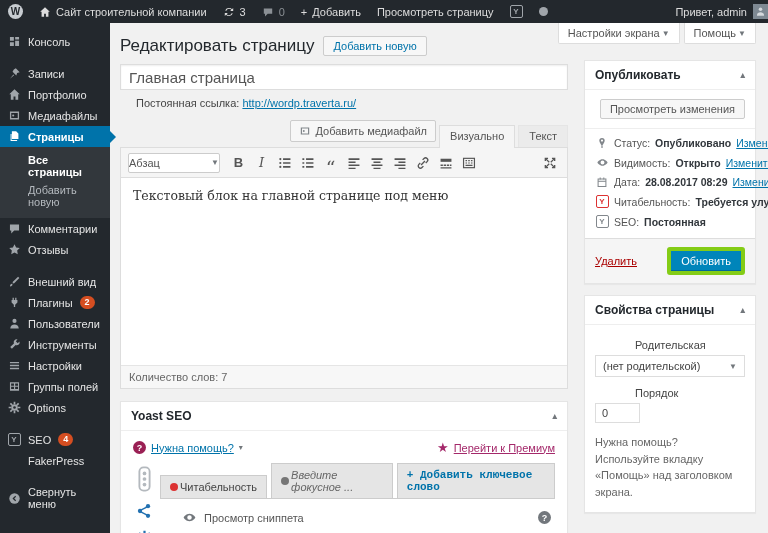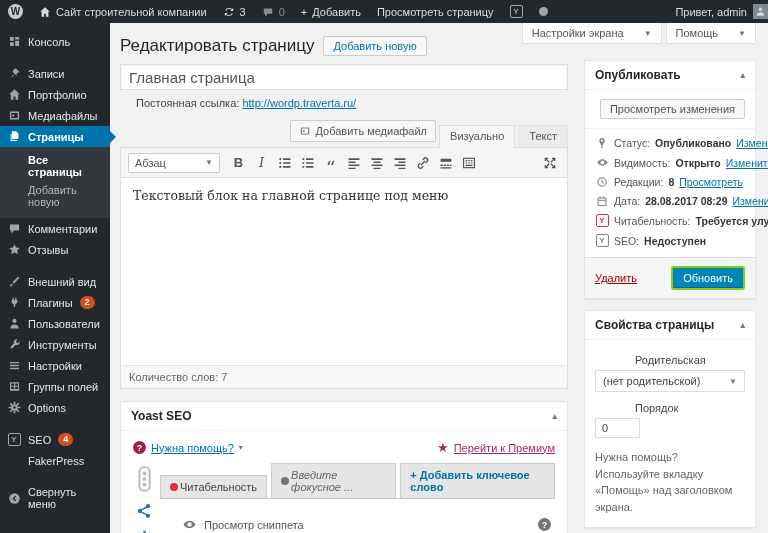--- a/index.html
+++ b/index.html
@@ -27,21 +27,21 @@
   .mi.active::after { content:""; position:absolute; left:100%; top:50%; transform:translateY(-50%); border:6px solid transparent; border-left:6px solid #0073aa; }
   .badge { background:#d54e21; color:#fff; border-radius:9px; font-size:9px; line-height:13px; padding:0 5px; font-weight:bold; }
   .sep { height:11px; }
   .submenu { background:#32373c; padding:4px 0 7px; }
   .smi { padding:3px 8px 3px 28px; color:#b4b9be; cursor:pointer; }
   .smi.current { color:#fff; font-weight:bold; }
 
   
   .content { position:absolute; left:110px; top:23px; right:0; bottom:0; padding:12px 12px 0 10px; }
   .screen-tabs { position:absolute; top:0; right:12px; display:flex; gap:4px; z-index:5; }
-  .stab { background:#fff; border:1px solid #ddd; border-top:none; border-radius:0 0 2px 2px; padding:4px 9px; font-size:11px; color:#555; display:flex; align-items:center; gap:20px; cursor:pointer; }
+  .stab { background:#fff; border:1px solid #ddd; border-top:none; border-radius:0 0 2px 2px; padding:4px 9px; font-size:11px; color:#555; display:flex; align-items:center; gap:2px; cursor:pointer; }
   .caret { font-size:8px; color:#72777c; }
 
   .cols { display:flex; gap:16px; align-items:flex-start; }
   .main-col { flex:1; min-width:0; }
   .side-col { width:172px; flex:none; padding-top:25px; }
 
   .title-row { display:flex; align-items:center; gap:9px; margin:1px 0 8px; }
   .title-row h1 { font-size:17px; font-weight:400; color:#23282d; }
   .btn-sec { background:#f7f7f7; border:1px solid #ccc; border-radius:2px; color:#0073aa; font-size:11px; padding:3px 9px; cursor:pointer; font-family:inherit; }
   .title-input { width:100%; height:26px; background:#fff; border:1px solid #ddd; box-shadow:inset 0 1px 2px rgba(0,0,0,.07); font-size:15px; color:#555; padding:2px 8px; font-family:inherit; }
@@ -50,21 +50,21 @@
 
   .media-row { display:flex; justify-content:flex-end; align-items:flex-end; }
   .media-btn { display:flex; align-items:center; gap:5px; background:#f7f7f7; border:1px solid #ccc; border-radius:2px; color:#555; font-size:11px; padding:4px 8px; margin-bottom:5px; cursor:pointer; font-family:inherit; }
   .media-btn svg { color:#82878c; }
   .ed-tabs { display:flex; }
   .ed-tab { margin-left:3px; padding:4px 10px 5px; font-size:11px; color:#555; background:#ebebeb; border:1px solid #e5e5e5; border-bottom:none; cursor:pointer; }
   .ed-tab.active { background:#f5f5f5; border-color:#ddd; margin-bottom:-1px; position:relative; z-index:2; }
 
   .editor { background:#fff; border:1px solid #ddd; }
   .mce-toolbar { background:#f5f5f5; border-bottom:1px solid #ddd; display:flex; align-items:center; gap:2px; padding:4px 7px; }
-  .mce-select { width:92px; background:#fff; border:1px solid #ccc; border-radius:2px; font-size:11px; color:#555; padding:3px 6px; display:flex; justify-content:space-between; align-items:center; margin-right:6px; cursor:pointer; }
+  .mce-select { width:92px; background:#fff; border:1px solid #ccc; border-radius:2px; font-size:11px; color:#555; padding:3px 0; display:flex; justify-content:space-between; align-items:center; margin-right:6px; cursor:pointer; }
   .tb { width:21px; height:21px; display:grid; place-items:center; color:#555; border-radius:2px; cursor:pointer; font-size:13px; }
   .tb.bold { font-weight:bold; }
   .tb.italic { font-style:italic; font-family:"DejaVu Serif",serif; }
   .tb.quote { font-family:"DejaVu Serif",serif; font-size:19px; line-height:10px; padding-top:8px; }
   .tb-right { margin-left:auto; }
   .mce-content { height:187px; padding:10px 12px; font-family:"DejaVu Serif",serif; font-size:12.5px; color:#333; cursor:text; }
   .mce-status { display:flex; justify-content:space-between; background:#f7f7f7; border-top:1px solid #e5e5e5; padding:5px 8px; font-size:11px; color:#666; }
 
   
   .postbox { background:#fff; border:1px solid #e5e5e5; box-shadow:0 1px 1px rgba(0,0,0,.04); }
@@ -82,35 +82,35 @@
   .yo-body { display:flex; padding-left:7px; }
   .yo-rail { width:32px; display:flex; flex-direction:column; align-items:center; gap:11px; padding-top:3px; }
   .yo-rail .railbtn { cursor:pointer; }
   .yo-main { flex:1; padding-right:12px; }
   .yo-tabs { display:flex; gap:4px; align-items:flex-end; }
   .yo-tab { background:#e5e5e5; border:1px solid #ccc; padding:5px 9px; font-size:11px; color:#444; display:flex; align-items:center; gap:2px; cursor:pointer; position:relative; z-index:2; }
   .yo-tab .dot { width:8px; height:8px; border-radius:50%; flex:none; }
   .dot-red { background:#dc3232; }
   .dot-gray { background:#767676; }
   .yo-tab.focus-tab { font-style:italic; color:#666; }
-  .yo-tab.addkw { color:#0073aa; font-weight:bold; }
-  .yo-snippet { border-top:1px solid #ccc; margin-top:-1px; padding:18px 4px 0 22px; }
+  .yo-tab.addkw { color:#0073aa; font-weight:bold;font-family:Liberation Mono, monospace; }
+  .yo-snippet { border-top:1px solid #ccc; margin-top:-1px; padding:11px 4px 0 22px; }
   .snip-row { display:flex; align-items:center; gap:7px; font-size:11px; color:#555; }
   .snip-q { margin-left:auto; background:#72777c; }
 
   
   .pub-top { padding:9px 10px; border-bottom:1px solid #eee; text-align:right; }
   .pub-rows { padding:8px 10px 10px; display:flex; flex-direction:column; gap:7px; font-size:10.5px; color:#555; }
   .prow { display:flex; align-items:center; gap:5px; white-space:nowrap; }
   .prow .pico { width:14px; flex:none; color:#82878c; display:grid; place-items:center; }
   .prow b { color:#32373c; }
   .prow a { color:#0073aa; }
   .pub-foot { background:#f5f5f5; border-top:1px solid #ddd; padding:8px 10px; display:flex; justify-content:space-between; align-items:center; }
   .del { color:#a00; font-size:11px; }
-  .btn-primary { background:#0085ba; border:2px solid #84cc16; box-shadow:inset 0 -1px 0 #006799; color:#fff; border-radius:3px; font-size:11px; padding:4px 10px; cursor:pointer; font-family:inherit; }
+  .btn-primary { background:#0085ba; border:4px solid #84cc16; box-shadow:inset 0 -1px 0 #006799; color:#fff; border-radius:3px; font-size:11px; padding:4px 10px; cursor:pointer; font-family:inherit; }
 
   
   .panel { margin-bottom:11px; }
   .pb-body { padding:9px 10px 12px; font-size:11px; color:#444; }
   .field-label { margin:5px 0 4px;padding-left:40px; }
   .selectbox { background:#fff; border:1px solid #ddd; padding:4px 7px; display:flex; justify-content:space-between; align-items:center; color:#444; cursor:pointer; }
   .order-input { width:45px; border:1px solid #ddd; padding:3px 6px; font-size:11px; font-family:inherit; color:#444; }
   .help-text { color:#666; line-height:1.5; margin-top:11px; }
 
   svg { display:block; }
@@ -537,31 +537,20 @@
                   <svg width="13" height="13" viewBox="0 0 20 20" fill="currentColor">
                     <path d="M10 5C5.5 5 2.2 9.3 2.2 10S5.5 15 10 15s7.8-4.3 7.8-5S14.5 5 10 5zm0 8a3 3 0 1 1 0-6 3 3 0 0 1 0 6z"></path>
                   </svg>
                 </span>
               <span>Видимость:</span>
               <b>Открыто</b>
               <a>Изменить</a>
             </div>
             <div class="prow">
               <span class="pico">
-                  <svg width="12" height="12" viewBox="0 0 20 20" fill="none" stroke="currentColor" stroke-width="1.8">
-                    <circle cx="10" cy="10" r="7"></circle>
-                    <path d="M10 5.5V10l3 2"></path>
-                  </svg>
-                </span>
-              <span>Редакции:</span>
-              <b>8</b>
-              <a>Просмотреть</a>
-            </div>
-            <div class="prow">
-              <span class="pico">
                   <svg width="12" height="12" viewBox="0 0 20 20" fill="none" stroke="currentColor" stroke-width="1.7">
                     <path d="M3.5 5h13v12.5h-13z"></path>
                     <path d="M3.5 8.8h13"></path>
                     <path d="M7 2.5v3.5M13 2.5v3.5"></path>
                   </svg>
                 </span>
               <span>Дата:</span>
               <b>28.08.2017 08:29</b>
               <a>Изменить</a>
             </div>
@@ -570,21 +559,21 @@
                   <span class="ybox" style="color:#dc3232">Y</span>
                 </span>
               <span>Читабельность:</span>
               <b>Требуется улучшение</b>
             </div>
             <div class="prow">
               <span class="pico">
                   <span class="ybox" style="color:#82878c">Y</span>
                 </span>
               <span>SEO:</span>
-              <b>Недоступен</b>
+              <b>Постоянная</b>
             </div>
           </div>
           <div class="pub-foot">
             <a class="del">Удалить</a>
             <button class="btn-primary">Обновить</button>
           </div>
         </div>
 
         <div class="postbox panel">
           <div class="pb-head">

